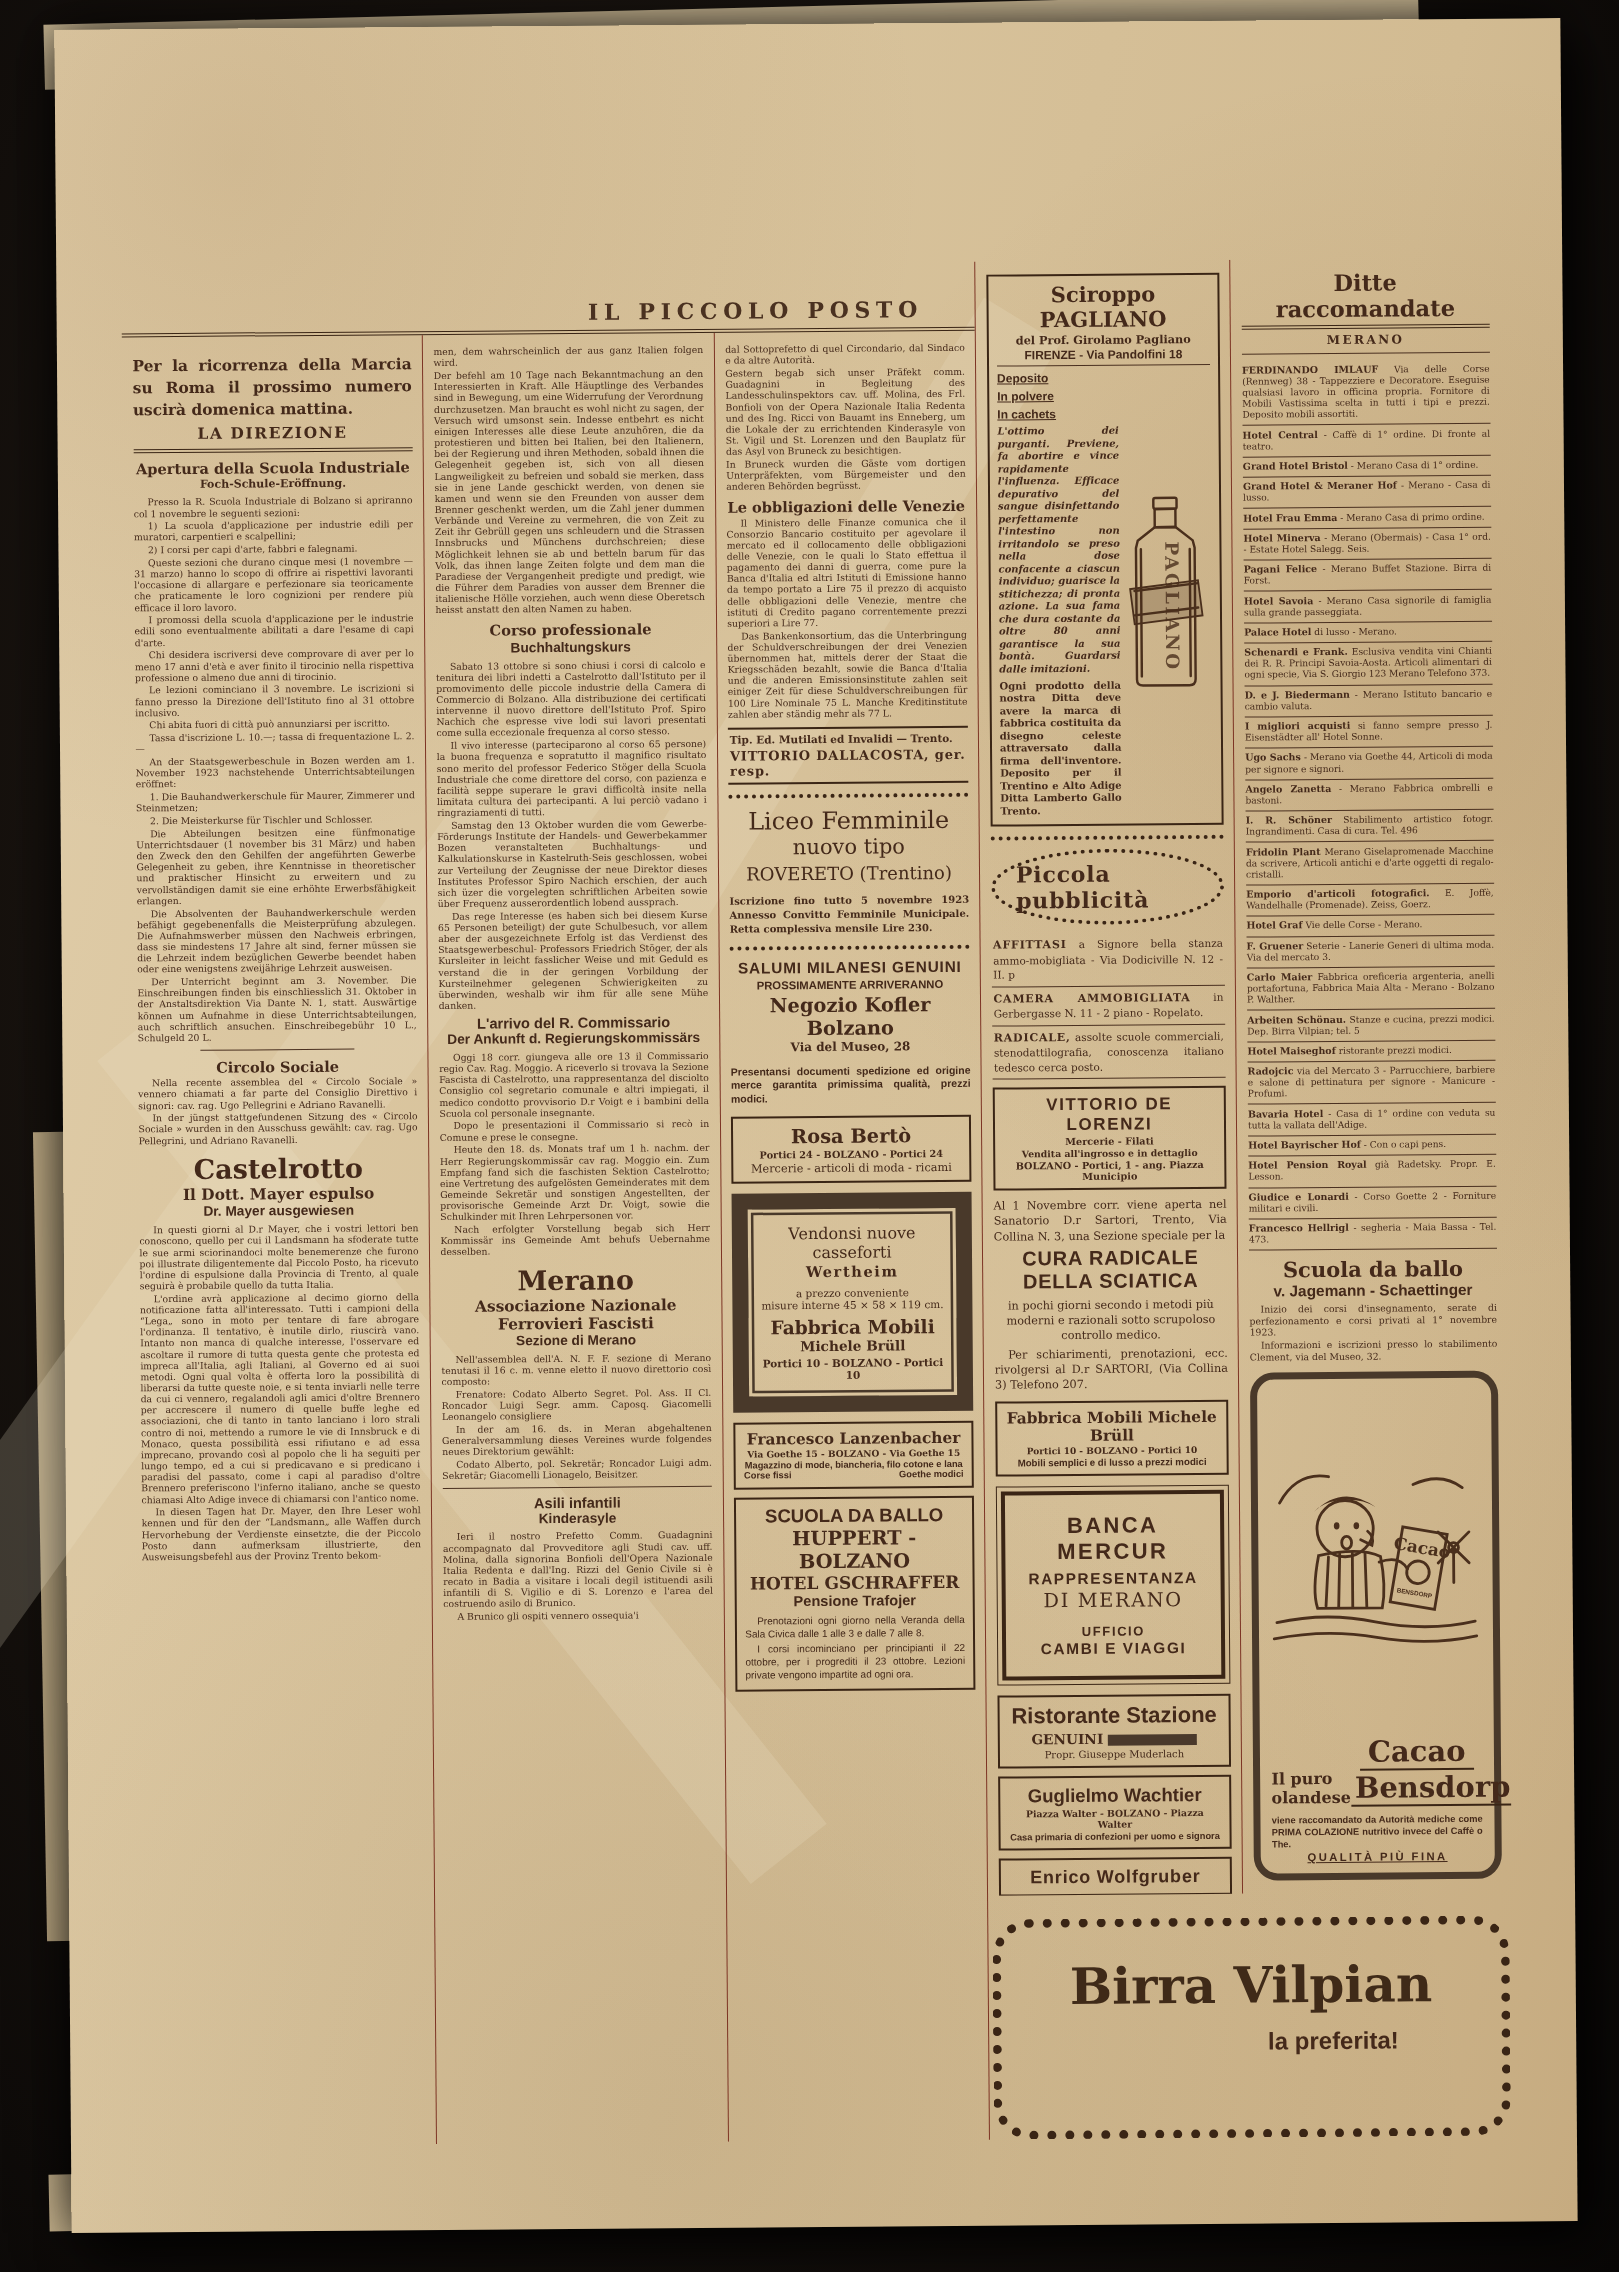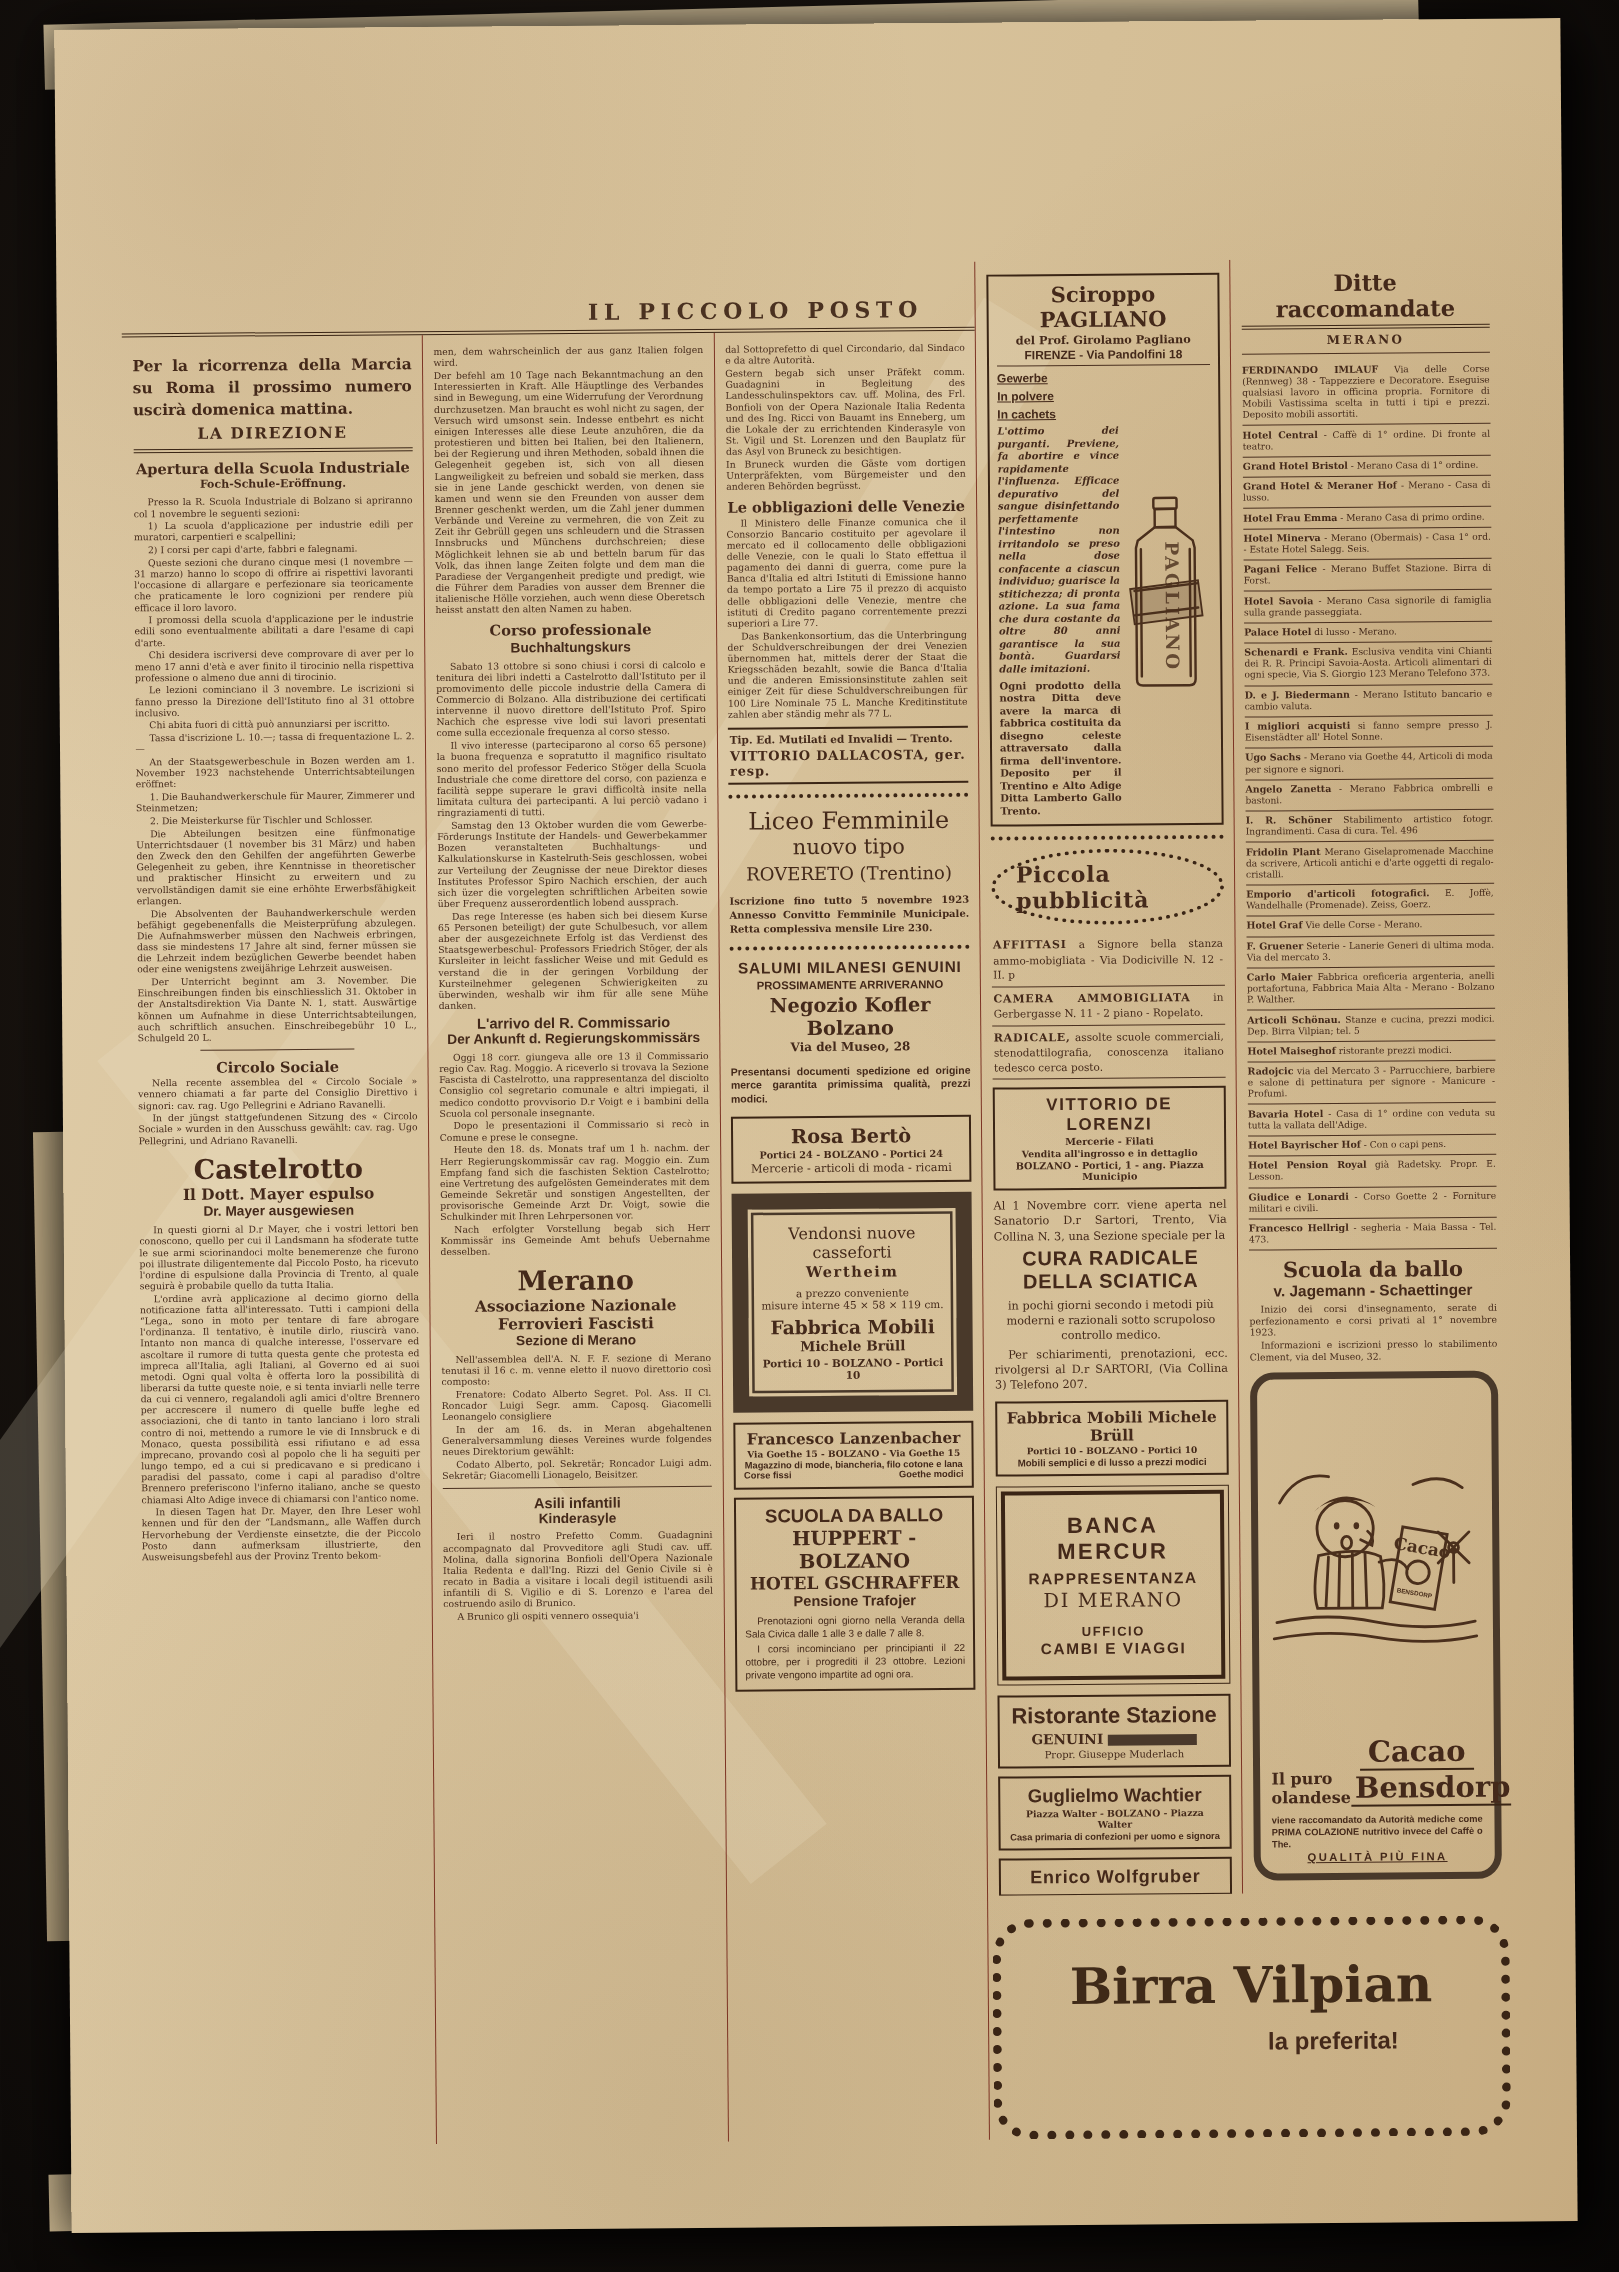--- a/index.html
+++ b/index.html
@@ -306,21 +306,21 @@
       <div class="right-part">
         <div class="cols2">
 
           <div class="col c4">
             <div class="pagliano">
               <p class="pag-1">Sciroppo PAGLIANO</p>
               <p class="pag-2">del Prof. Girolamo Pagliano</p>
               <p class="pag-3">FIRENZE - Via Pandolfini 18</p>
               <div class="pag-flex">
                 <div class="pag-left">
-                  <p class="pag-form">Gewerbe</p>
+                  <p class="pag-form">Deposito</p>
                     <p class="pag-form">In polvere</p>
                     <p class="pag-form">In cachets</p>
                   <p class="pag-body">L'ottimo dei purganti. Previene, fa abortire e vince rapidamente l'influenza. Efficace depurativo del sangue disinfettando perfettamente l'intestino non irritandolo se preso nella dose confacente a ciascun individuo; guarisce la stitichezza; di pronta azione. La sua fama che dura costante da oltre 80 anni garantisce la sua bontà. Guardarsi dalle imitazioni.</p>
                   <p class="pag-body2">Ogni prodotto della nostra Ditta deve avere la marca di fabbrica costituita da disegno celeste attraversato dalla firma dell'inventore. Deposito per il Trentino e Alto Adige Ditta Lamberto Gallo Trento.</p>
                 </div>
                 <div class="pag-right">
                   <svg width="121" height="267" viewBox="0 0 150 330">
                     <rect class="ink" x="56" y="8" width="38" height="18" rx="3"></rect>
                     <rect class="ink" x="58" y="26" width="34" height="30"></rect>
                     <path class="ink" d="M58 56 L30 78 L27 90 L27 305 Q27 315 37 315 L113 315 Q123 315 123 305 L123 90 L120 78 L92 56 Z"></path>
@@ -398,21 +398,21 @@
               <p class="entry"><b>D. e J. Biedermann</b> <span>- Merano Istituto bancario e cambio valuta.</span></p>
               <p class="entry"><b>I migliori acquisti</b> <span>si fanno sempre presso J. Eisenstädter all' Hotel Sonne.</span></p>
               <p class="entry"><b>Ugo Sachs</b> <span>- Merano via Goethe 44, Articoli di moda per signore e signori.</span></p>
               <p class="entry"><b>Angelo Zanetta</b> <span>- Merano Fabbrica ombrelli e bastoni.</span></p>
               <p class="entry"><b>I. R. Schöner</b> <span>Stabilimento artistico fotogr. Ingrandimenti. Casa di cura. Tel. 496</span></p>
               <p class="entry"><b>Fridolin Plant</b> <span>Merano Giselapromenade Macchine da scrivere, Articoli antichi e d'arte oggetti di regalo-cristalli.</span></p>
               <p class="entry"><b>Emporio d'articoli fotografici.</b> <span>E. Joffè, Wandelhalle (Promenade). Zeiss, Goerz.</span></p>
               <p class="entry"><b>Hotel Graf</b> <span>Vie delle Corse - Merano.</span></p>
               <p class="entry"><b>F. Gruener</b> <span>Seterie - Lanerie Generi di ultima moda. Via del mercato 3.</span></p>
               <p class="entry"><b>Carlo Maier</b> <span>Fabbrica oreficeria argenteria, anelli portafortuna, Fabbrica Maia Alta - Merano - Bolzano P. Walther.</span></p>
-              <p class="entry"><b>Articoli Schönau.</b> <span>Stanze e cucina, prezzi modici. Dep. Birra Vilpian; tel. 5</span></p>
+              <p class="entry"><b>Arbeiten Schönau.</b> <span>Stanze e cucina, prezzi modici. Dep. Birra Vilpian; tel. 5</span></p>
               <p class="entry"><b>Hotel Maiseghof</b> <span>ristorante prezzi modici.</span></p>
               <p class="entry"><b>Radojcic</b> <span>via del Mercato 3 - Parrucchiere, barbiere e salone di pettinatura per signore - Manicure - Profumi.</span></p>
               <p class="entry"><b>Bavaria Hotel</b> <span>- Casa di 1° ordine con veduta su tutta la vallata dell'Adige.</span></p>
               <p class="entry"><b>Hotel Bayrischer Hof</b> <span>- Con o capi pens.</span></p>
               <p class="entry"><b>Hotel Pension Royal</b> <span>già Radetsky. Propr. E. Lesson.</span></p>
               <p class="entry"><b>Giudice e Lonardi</b> <span>- Corso Goette 2 - Forniture militari e civili.</span></p>
               <p class="entry"><b>Francesco Hellrigl</b> <span>- segheria - Maia Bassa - Tel. 473.</span></p>
             <p class="ballo2-1">Scuola da ballo</p>
             <p class="ballo2-2">v. Jagemann - Schaettinger</p>
             <p class="ballo2-p">Inizio dei corsi d'insegnamento, serate di perfezionamento e corsi privati al 1° novembre 1923.</p>

